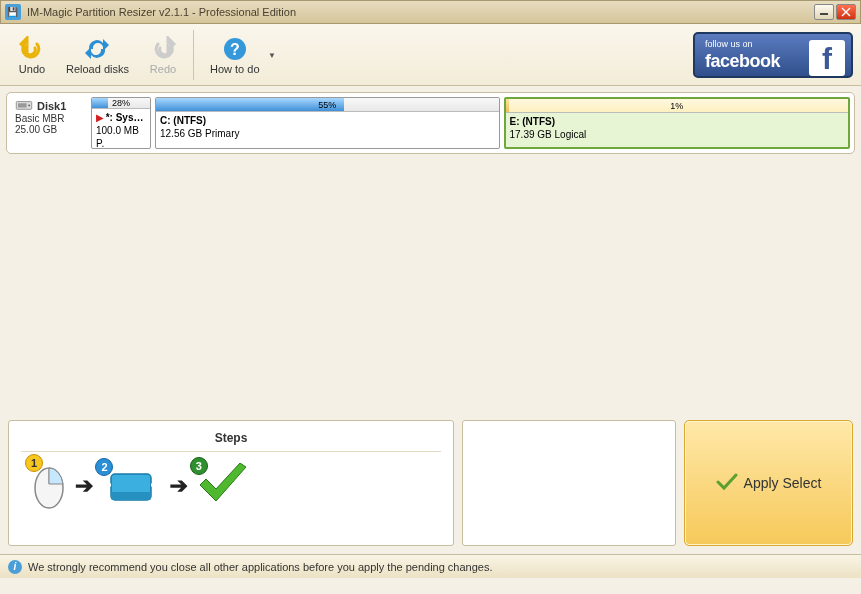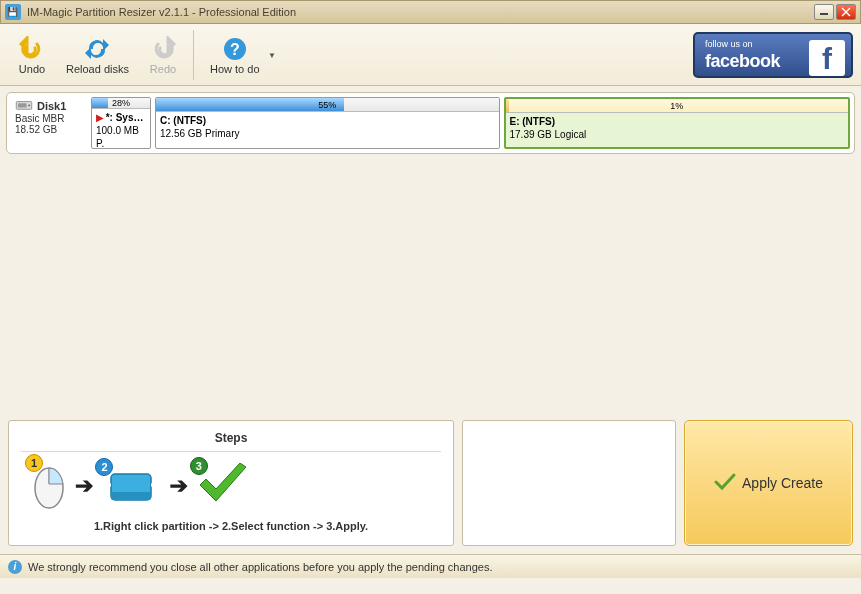--- a/index.html
+++ b/index.html
@@ -133,21 +133,21 @@
     <div class="diskinfo">
       <div class="dname">
         <span><svg viewBox="0 0 20 14">
               <rect x="1" y="3" width="18" height="9" rx="1" fill="#ddd" stroke="#888"></rect>
               <rect x="3" y="5" width="10" height="5" fill="#999"></rect>
               <circle cx="16" cy="7.5" r="1" fill="#555"></circle>
             </svg></span>
         <span>Disk1</span>
       </div>
       <span>Basic MBR</span>
-      <span>18.52 GB</span>
+      <span>25.00 GB</span>
     </div>
 
     <div class="part sys">
       <div class="bar">
           <div class="fill" style="width:28%"></div>
           <span class="pct">28%</span>
         </div>
       <div class="lbl"><span class="flag">▶</span><b>*: Sys…</b><br><span>100.0 MB P.</span></div>
     </div>
 
@@ -194,30 +194,29 @@
           </svg>
       </div>
       <span class="arrow">➔</span>
       <div class="stepicon">
         <div class="badge g">3</div>
         <svg width="54" height="44" viewBox="0 0 54 44">
             <path d="M4 22 L20 38 L50 4 L44 0 L20 26 L10 16 Z" fill="#4fb82f" stroke="#2a7a18" stroke-width="1"></path>
           </svg>
       </div>
     </div>
-    <div class="desc">1.Right click partition -&gt; 2.Select function -&gt; 3.Apply.</div>
   </div>
 
   <div class="panel pending">
   </div>
 
   <div class="apply">
     <span><svg width="22" height="18" viewBox="0 0 22 18">
           <path d="M2 9 L8 15 L20 2" stroke="#5aa030" stroke-width="3" fill="none" stroke-linecap="round"></path>
         </svg></span>
-    <span>Apply Create</span>
+    <span>Apply Select</span>
   </div>
 </div>
 
 <div class="statusbar">
   <span class="infoic">i</span>
   <span>We strongly recommend you close all other applications before you apply the pending changes.</span>
 </div>
 
 </body></html>

